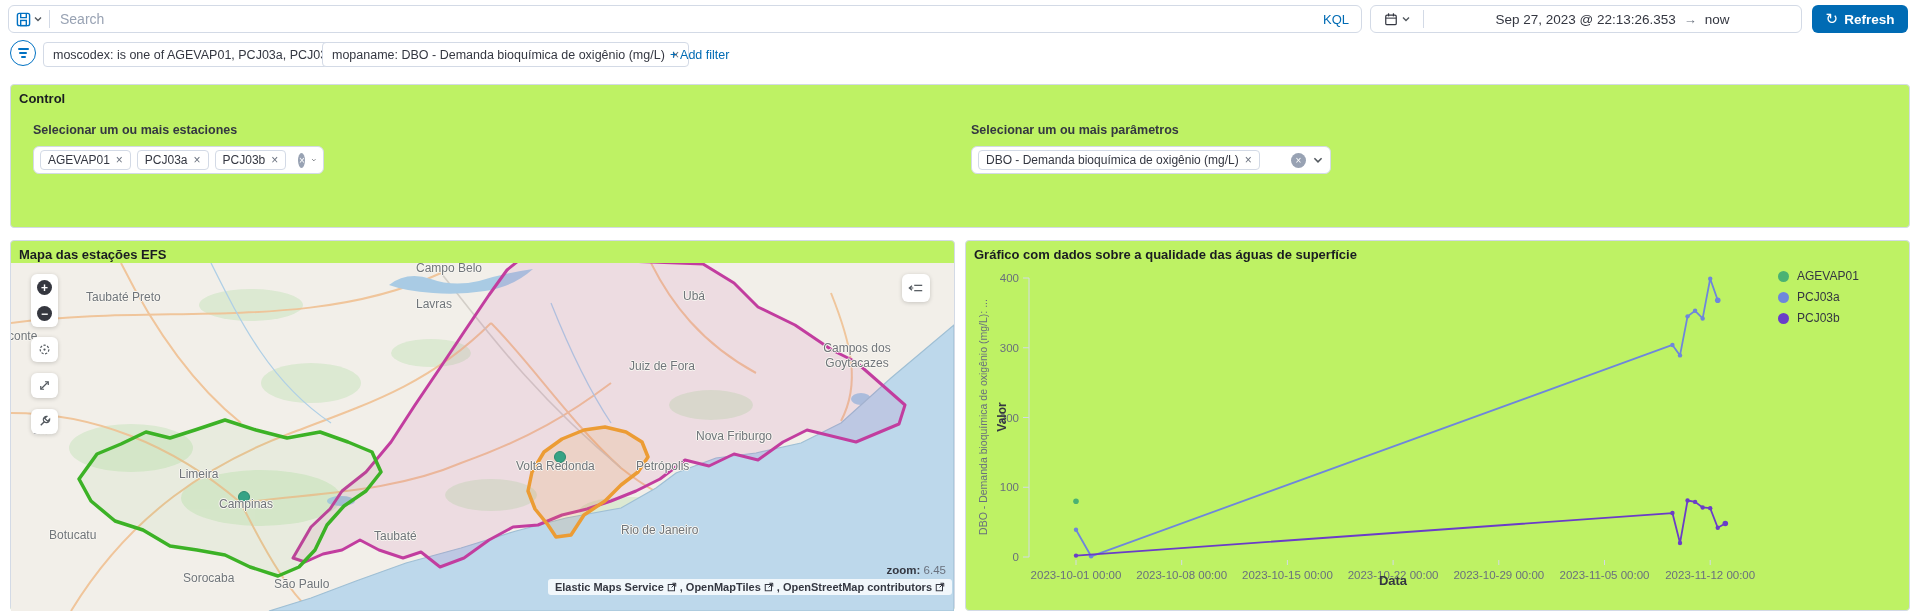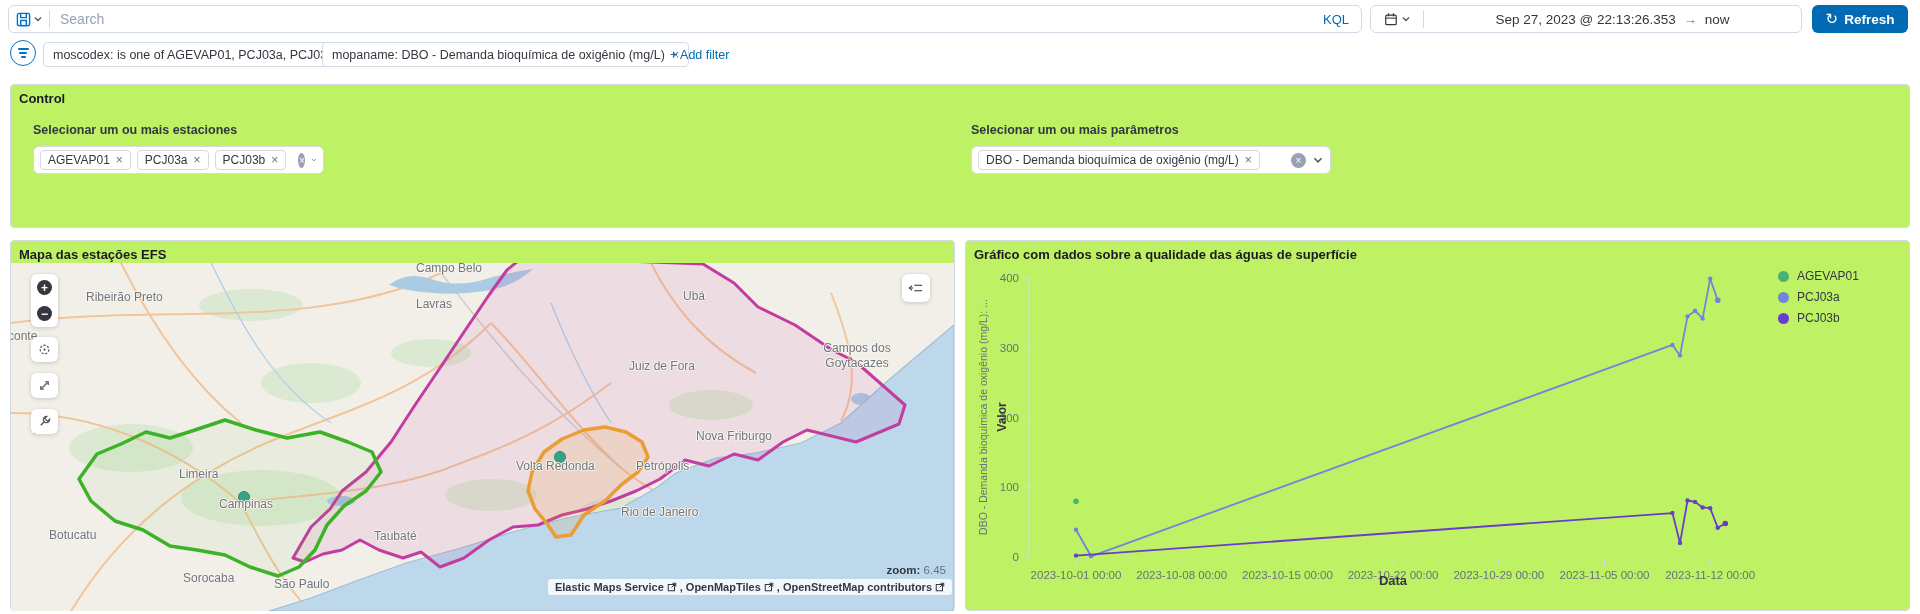--- a/index.html
+++ b/index.html
@@ -235,30 +235,30 @@
       <path data-name="region-boundary-green" d="M68,216 L86,191 L110,181 L135,169 L159,175 L184,167 L214,157 L245,167 L276,175 L309,169 L337,179 L361,189 L370,209 L355,228 L333,243 L316,262 L304,287 L288,304 L267,313 L239,304 L214,292 L186,287 L159,283 L132,267 L104,258 L80,238 Z" fill="rgba(80,190,50,0.06)" stroke="#3cb226" stroke-width="3.5" stroke-linejoin="round"></path>
 
       <path data-name="region-boundary-orange" d="M521,209 L533,189 L551,176 L573,167 L594,164 L615,169 L631,179 L637,194 L627,209 L610,222 L594,238 L573,252 L560,272 L545,274 L537,262 L524,246 L517,228 Z" fill="rgba(236,156,52,0.15)" stroke="#ec9c34" stroke-width="3.5" stroke-linejoin="round"></path>
 
       <circle cx="233" cy="234" r="5.5" fill="#36a385" stroke="#2c8a70" stroke-width="1" data-name="station-marker-campinas"></circle>
       <circle cx="549" cy="194" r="5.5" fill="#36a385" stroke="#2c8a70" stroke-width="1" data-name="station-marker-volta-redonda"></circle>
     </svg>
 
     
     <span class="maplabel" style="left:-3px; top:66px;" data-name="map-label">conte</span>
-    <span class="maplabel" style="left:75px; top:27px;" data-name="map-label">Ribeirão Preto</span>
+    <span class="maplabel" style="left:75px; top:27px;" data-name="map-label">Taubaté Preto</span>
     <span class="maplabel" style="left:405px; top:-2px;" data-name="map-label">Campo Belo</span>
     <span class="maplabel" style="left:405px; top:34px;" data-name="map-label">Lavras</span>
     <span class="maplabel" style="left:672px; top:26px;" data-name="map-label">Ubá</span>
     <span class="maplabel" style="left:618px; top:96px;" data-name="map-label">Juiz de Fora</span>
     <span class="maplabel" style="left:800px; top:78px; width:92px; white-space:normal; text-align:center; line-height:1.25;" data-name="map-label">Campos dos Goytacazes</span>
     <span class="maplabel" style="left:685px; top:166px;" data-name="map-label">Nova Friburgo</span>
     <span class="maplabel" style="left:625px; top:196px;" data-name="map-label">Petrópolis</span>
     <span class="maplabel" style="left:505px; top:196px;" data-name="map-label">Volta Redonda</span>
-    <span class="maplabel" style="left:610px; top:242px;" data-name="map-label">Rio de Janeiro</span>
+    <span class="maplabel" style="left:610px; top:260px;" data-name="map-label">Rio de Janeiro</span>
     <span class="maplabel" style="left:363px; top:266px;" data-name="map-label">Taubaté</span>
     <span class="maplabel" style="left:22px; top:160px;" data-name="map-label">Jaú</span>
     <span class="maplabel" style="left:168px; top:204px;" data-name="map-label">Limeira</span>
     <span class="maplabel" style="left:208px; top:234px;" data-name="map-label">Campinas</span>
     <span class="maplabel" style="left:38px; top:265px;" data-name="map-label">Botucatu</span>
     <span class="maplabel" style="left:172px; top:308px;" data-name="map-label">Sorocaba</span>
     <span class="maplabel" style="left:263px; top:314px;" data-name="map-label">São Paulo</span>
 
     
     <div class="mapbtn" style="top:11px; height:53px;" data-name="map-zoom-group">

